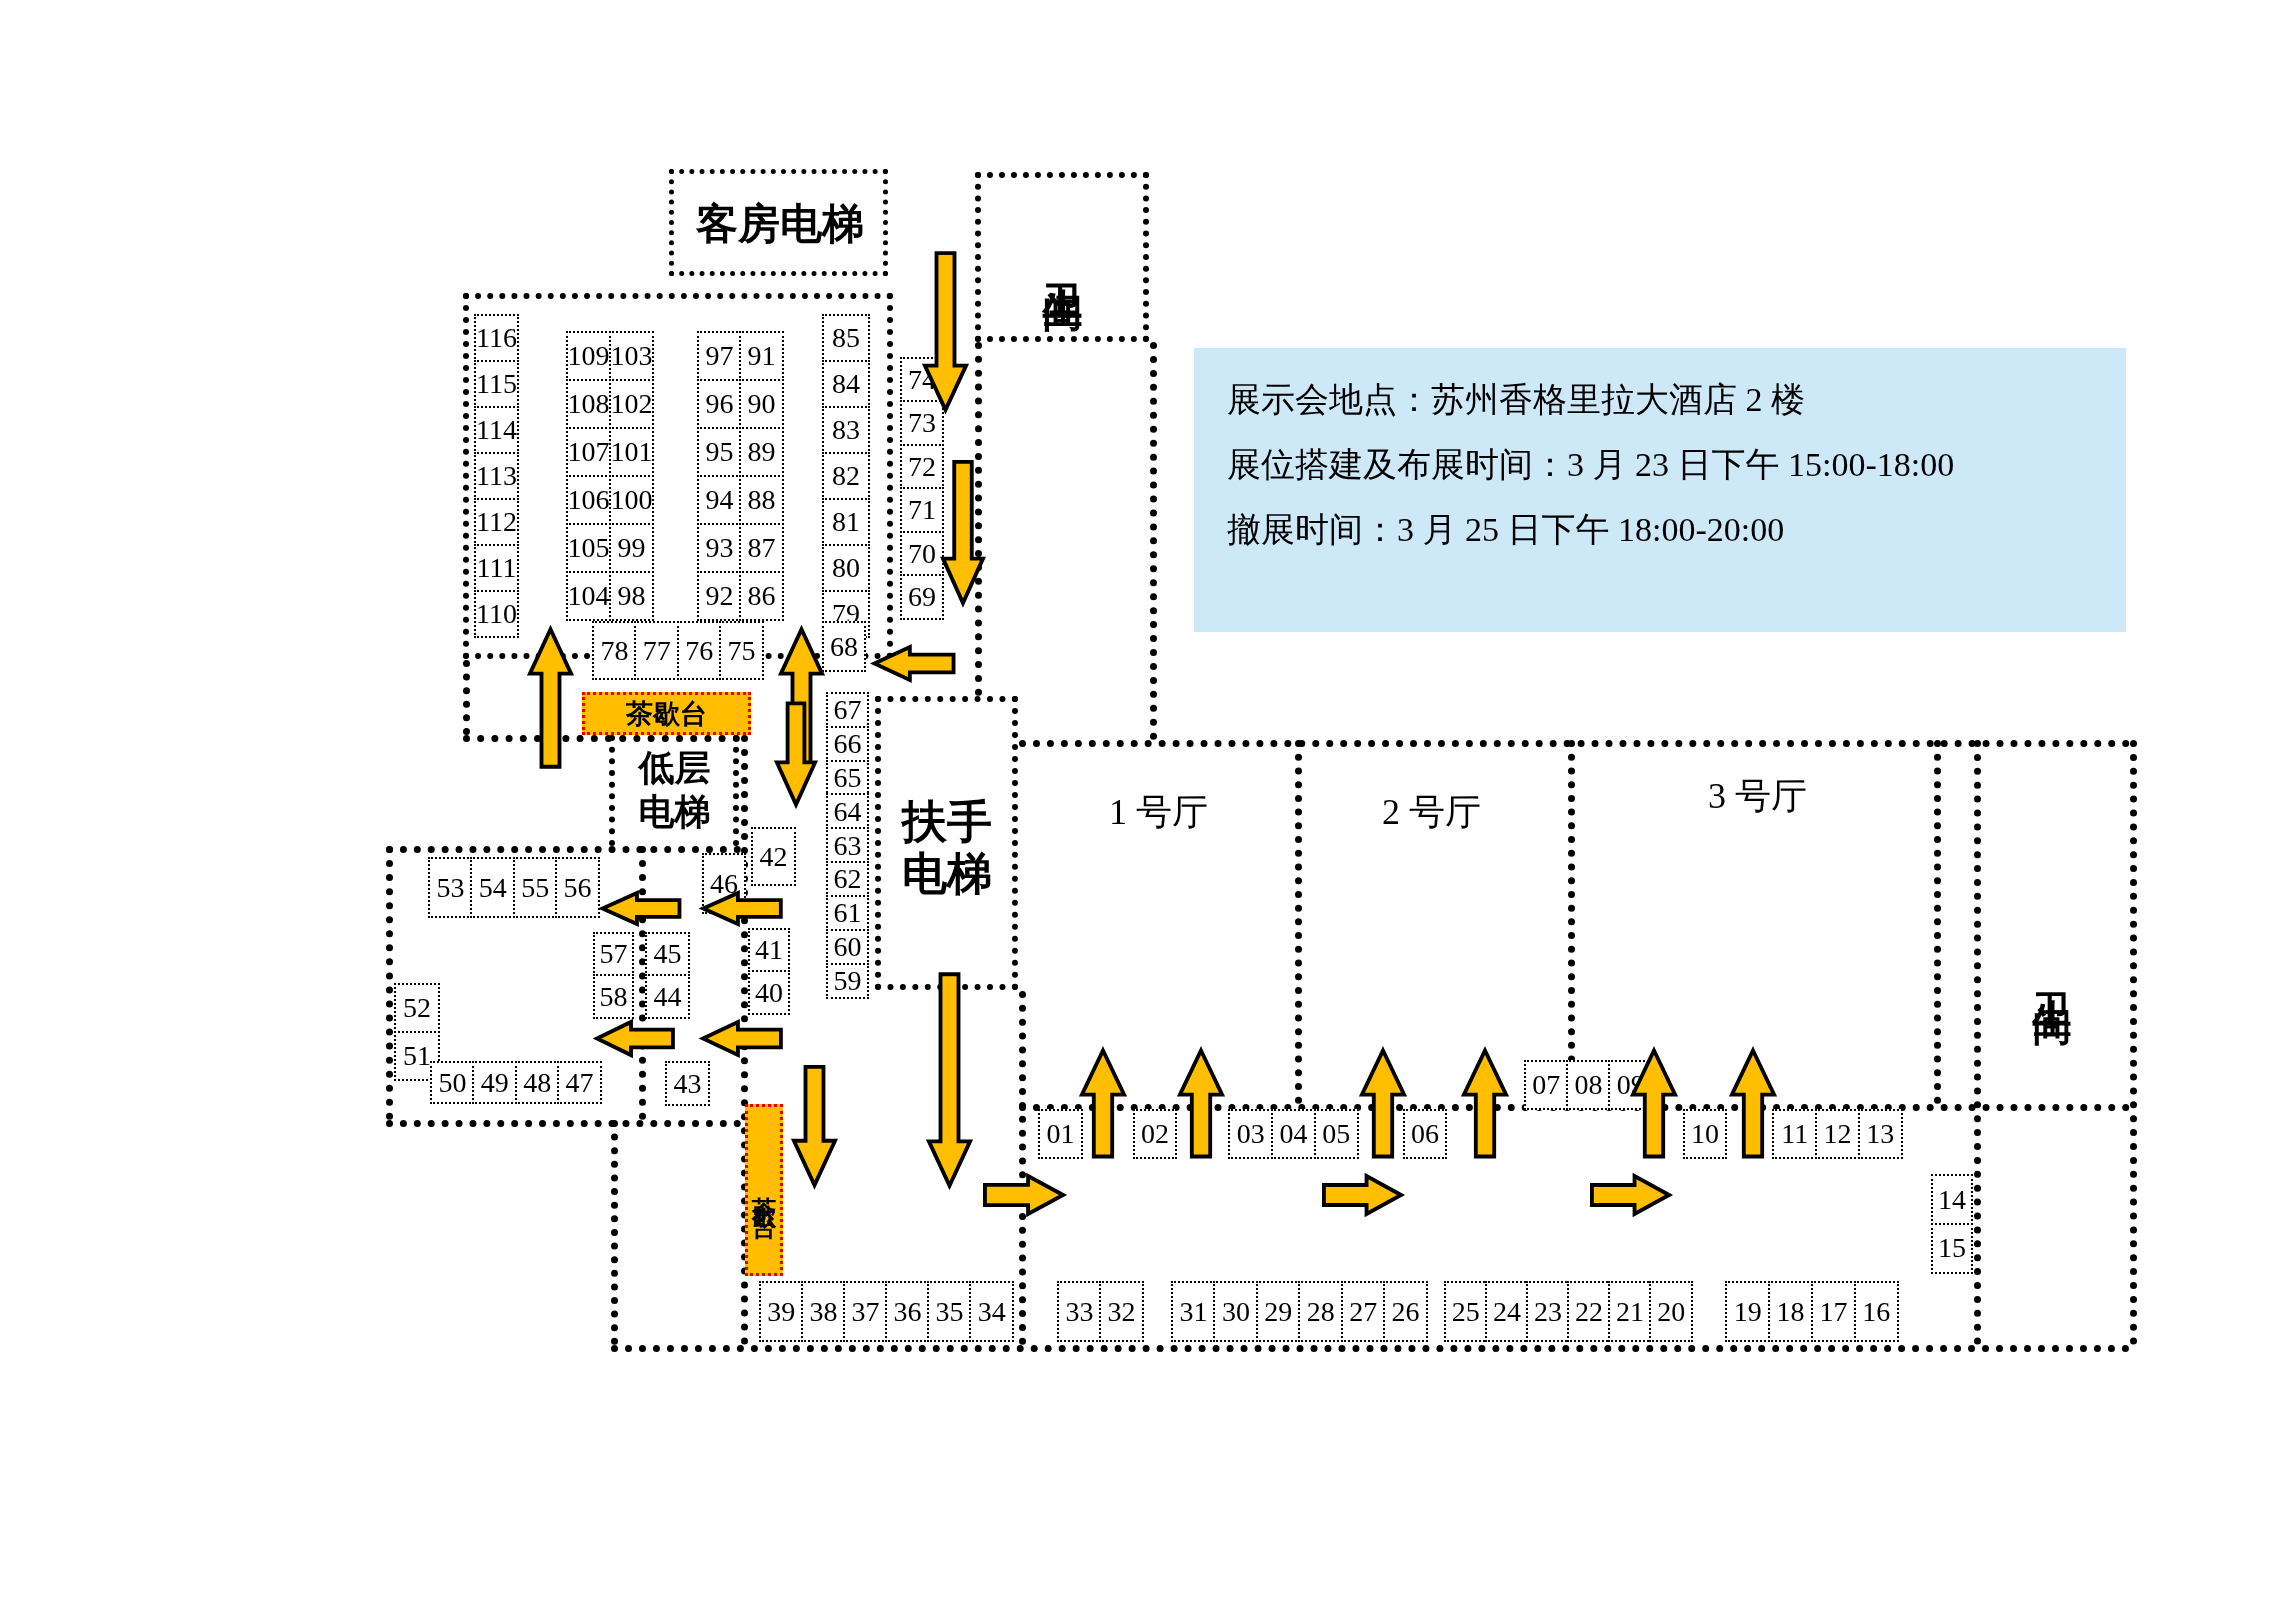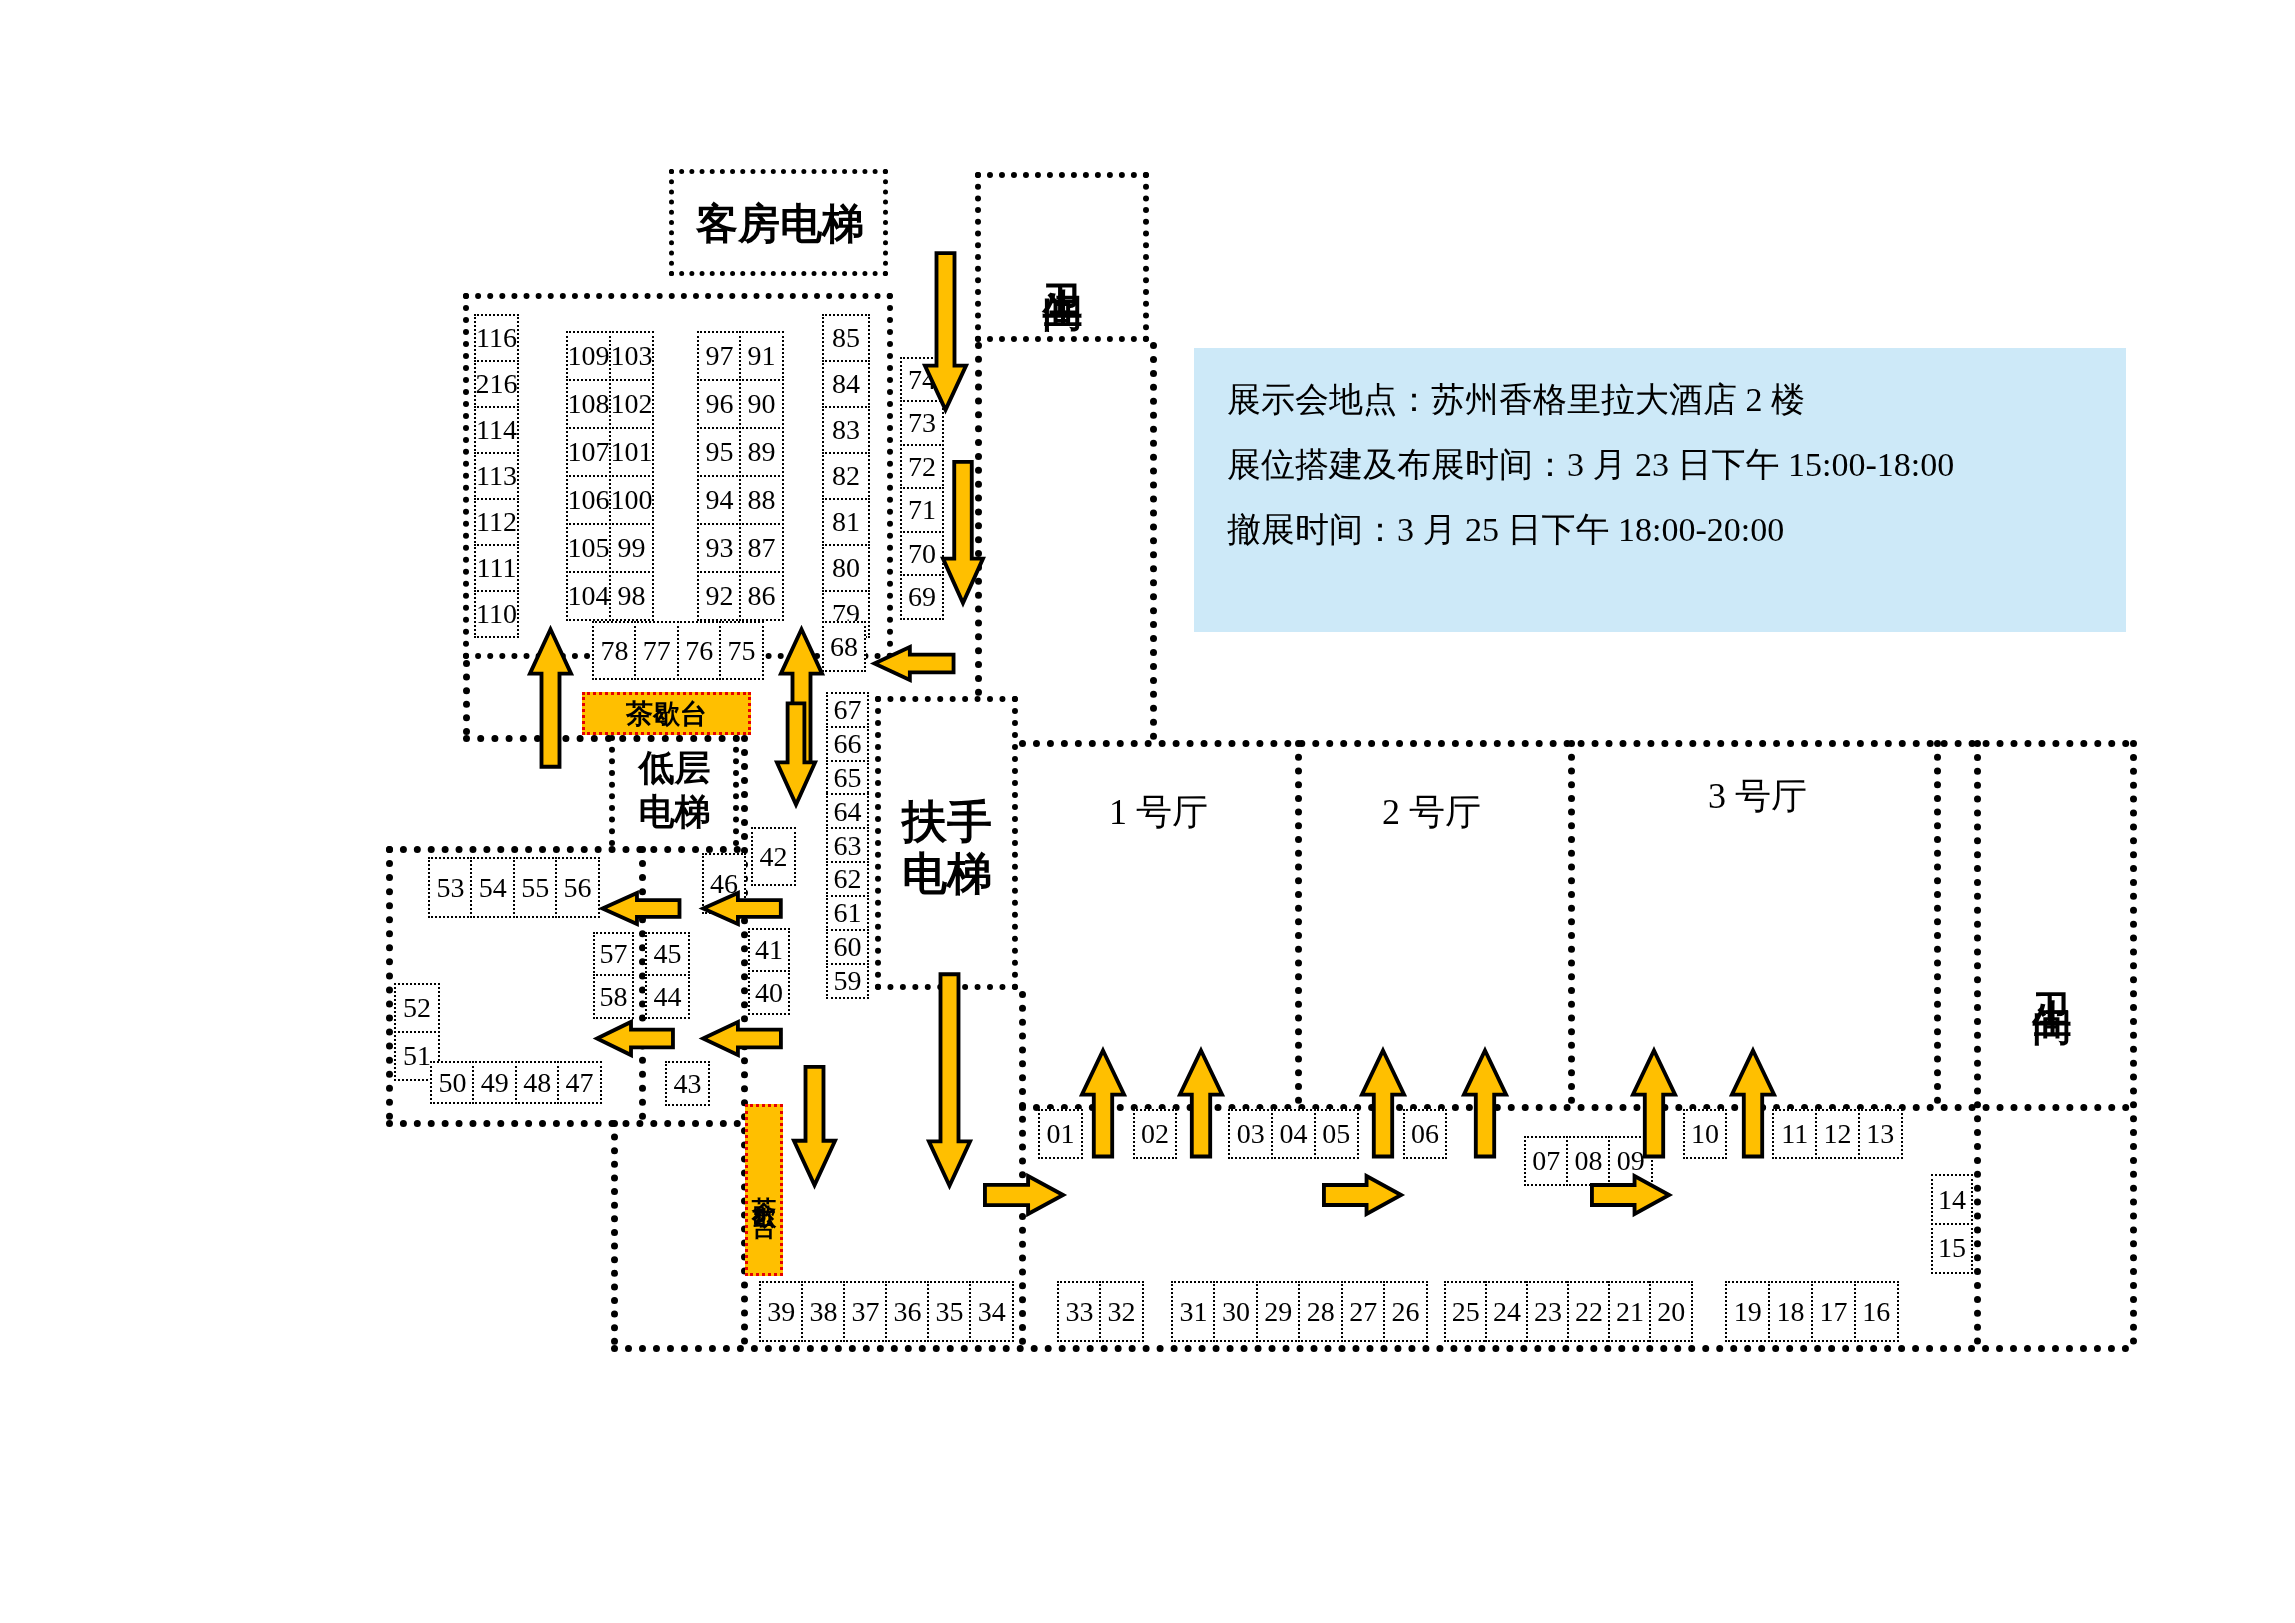--- a/index.html
+++ b/index.html
@@ -115,21 +115,21 @@
   </div>
 
   <div id="infobox" style="background: rgb(205, 233, 248);">
     <div class="iline">展示会地点：苏州香格里拉大酒店 2 楼</div>
     <div class="iline">展位搭建及布展时间：3 月 23 日下午 15:00-18:00</div>
     <div class="iline">撤展时间：3 月 25 日下午 18:00-20:00</div>
   </div>
 
   <div class="bg v" style="left:474px;top:314px;width:45px;height:324px;">
       <div class="booth">116</div>
-      <div class="booth">216</div>
+      <div class="booth">115</div>
       <div class="booth">114</div>
       <div class="booth">113</div>
       <div class="booth">112</div>
       <div class="booth">111</div>
       <div class="booth">110</div>
     </div>
   <div class="bg v" style="left:566px;top:331px;width:45px;height:290px;">
       <div class="booth">109</div>
       <div class="booth">108</div>
       <div class="booth">107</div>
@@ -255,21 +255,21 @@
       <div class="booth">02</div>
     </div>
   <div class="bg h" style="left:1228px;top:1109px;width:131px;height:50px;">
       <div class="booth">03</div>
       <div class="booth">04</div>
       <div class="booth">05</div>
     </div>
   <div class="bg h" style="left:1403px;top:1109px;width:44px;height:50px;">
       <div class="booth">06</div>
     </div>
-  <div class="bg h" style="left:1493px;top:1136px;width:129px;height:50px;padding-left:31px;">
+  <div class="bg h" style="left:1493px;top:1060px;width:129px;height:50px;padding-left:31px;">
       <div class="booth">07</div>
       <div class="booth">08</div>
       <div class="booth">09</div>
     </div>
   <div class="bg h" style="left:1683px;top:1109px;width:44px;height:50px;">
       <div class="booth">10</div>
     </div>
   <div class="bg h" style="left:1772px;top:1109px;width:131px;height:50px;">
       <div class="booth">11</div>
       <div class="booth">12</div>

